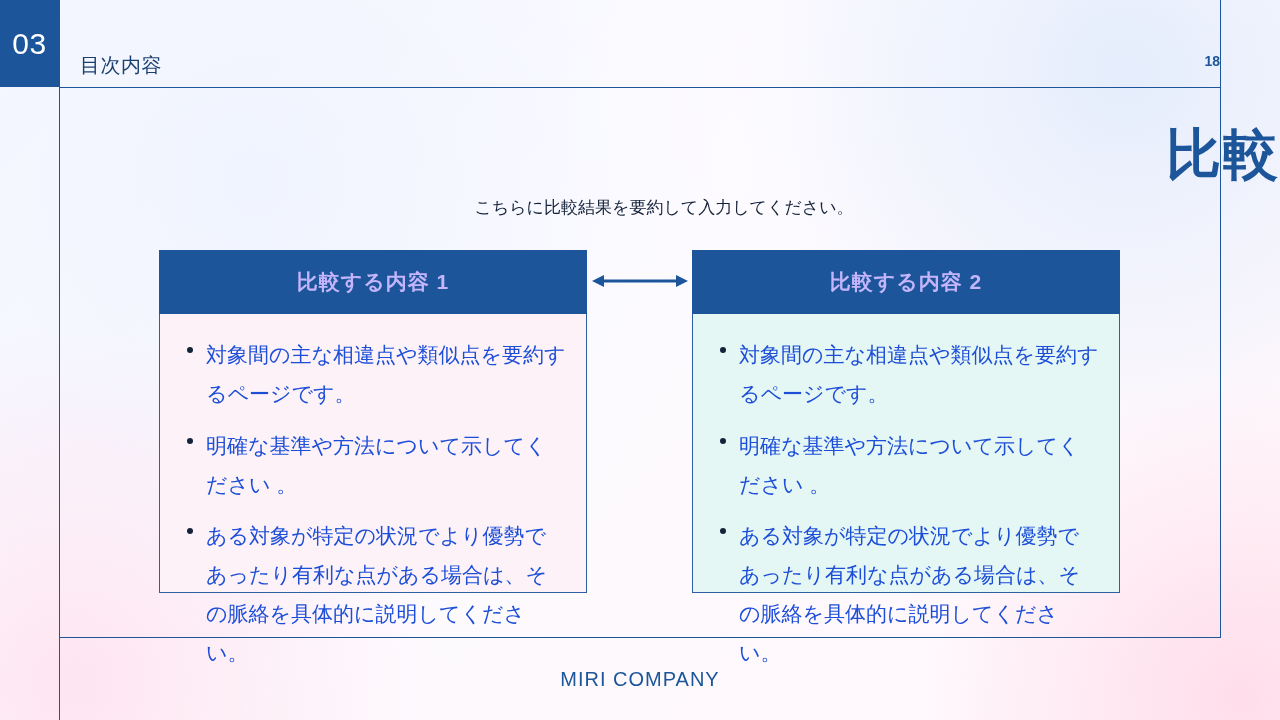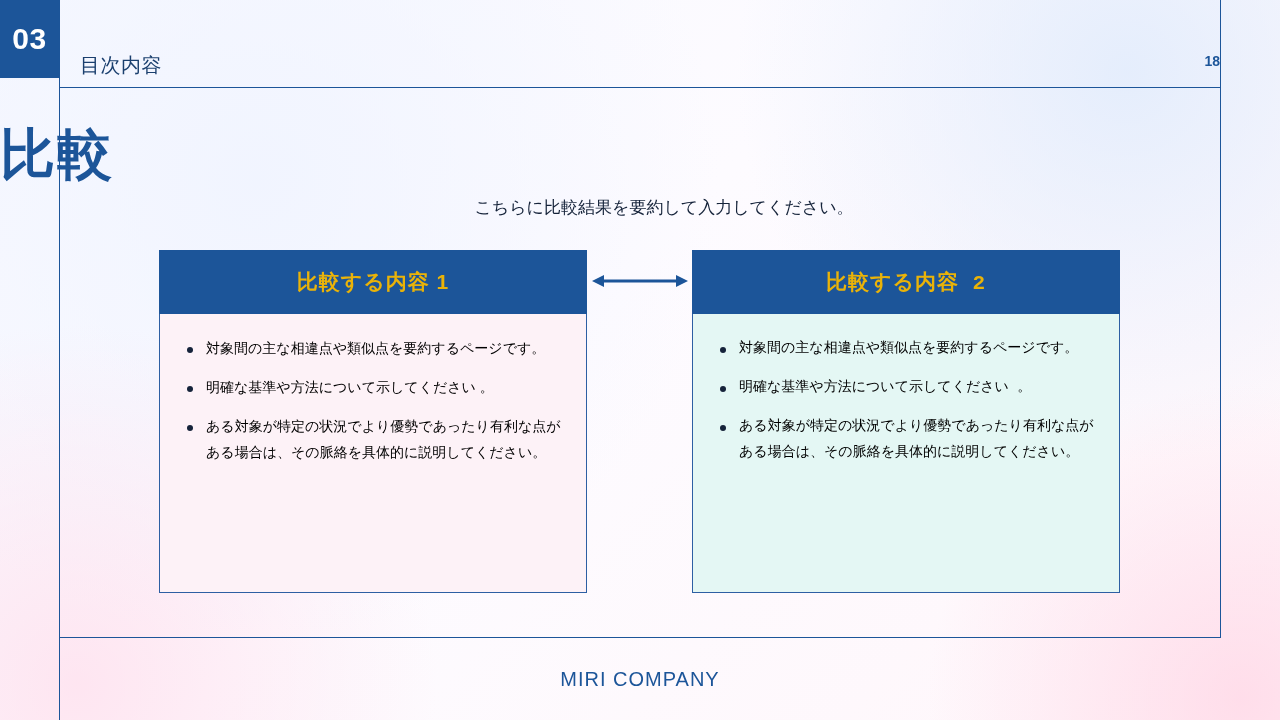--- a/index.html
+++ b/index.html
@@ -33,28 +33,28 @@
     left: 0;
     top: 0;
     width: 1280px;
     height: 87px;
   }
   .section-number-box {
     position: absolute;
     left: 0;
     top: 0;
     width: 59px;
-    height: 78px;
+    height: 87px;
     background: #1c5599;
     color: #ffffff;
     display: flex;
     align-items: center;
     justify-content: center;
     font-size: 30px;
-    font-weight: bold;
+    font-weight: normal;
     letter-spacing: 0.5px;
   }
   .header-title {
     position: absolute;
     left: 80px;
     top: 52px;
     font-size: 20px;
     color: #1a3f6e;
     letter-spacing: 0.5px;
   }
@@ -101,21 +101,21 @@
     height: 1px;
     background: #1c5599;
   }
 
   
   .main-title {
     position: absolute;
     left: 0;
     top: 118px;
     width: 1280px;
-    text-align: left;
+    text-align: right;
     font-size: 55px;
     font-weight: bold;
     color: #1c5599;
     letter-spacing: 2px;
   }
   .subtitle {
     position: absolute;
     left: 0;
     top: 196px;
     width: 1280px;
@@ -127,26 +127,26 @@
 
   
   .card {
     position: absolute;
     top: 250px;
     width: 428px;
     height: 343px;
     box-sizing: border-box;
   }
   .card-left { left: 159px; }
-  .card-right { left: 692px; font-family: Liberation Mono, monospace; }
+  .card-right { left: 692px; }
 
   .card-head {
     height: 64px;
     background: #1c5599;
-    color: #eab308;
+    color: #c4b5fd;
     display: flex;
     align-items: center;
     justify-content: center;
     font-size: 21px;
     font-weight: bold;
     letter-spacing: 1px;
     box-sizing: border-box;
   }
   .card-body {
     height: 279px;
@@ -162,23 +162,23 @@
     background: #e4f7f4;
   }
 
   .bullets {
     margin: 0;
     padding: 0 0 0 22px;
     list-style: none;
   }
   .bullets li {
     position: relative;
-    font-size: 14px;
+    font-size: 21px;
     line-height: 1.85;
-    color: #000000;
+    color: #1d4ed8;
     margin-bottom: 13px;
     padding-left: 2px;
   }
   .bullets li::before {
     content: "";
     position: absolute;
     left: -17px;
     top: 11px;
     width: 6px;
     height: 6px;

